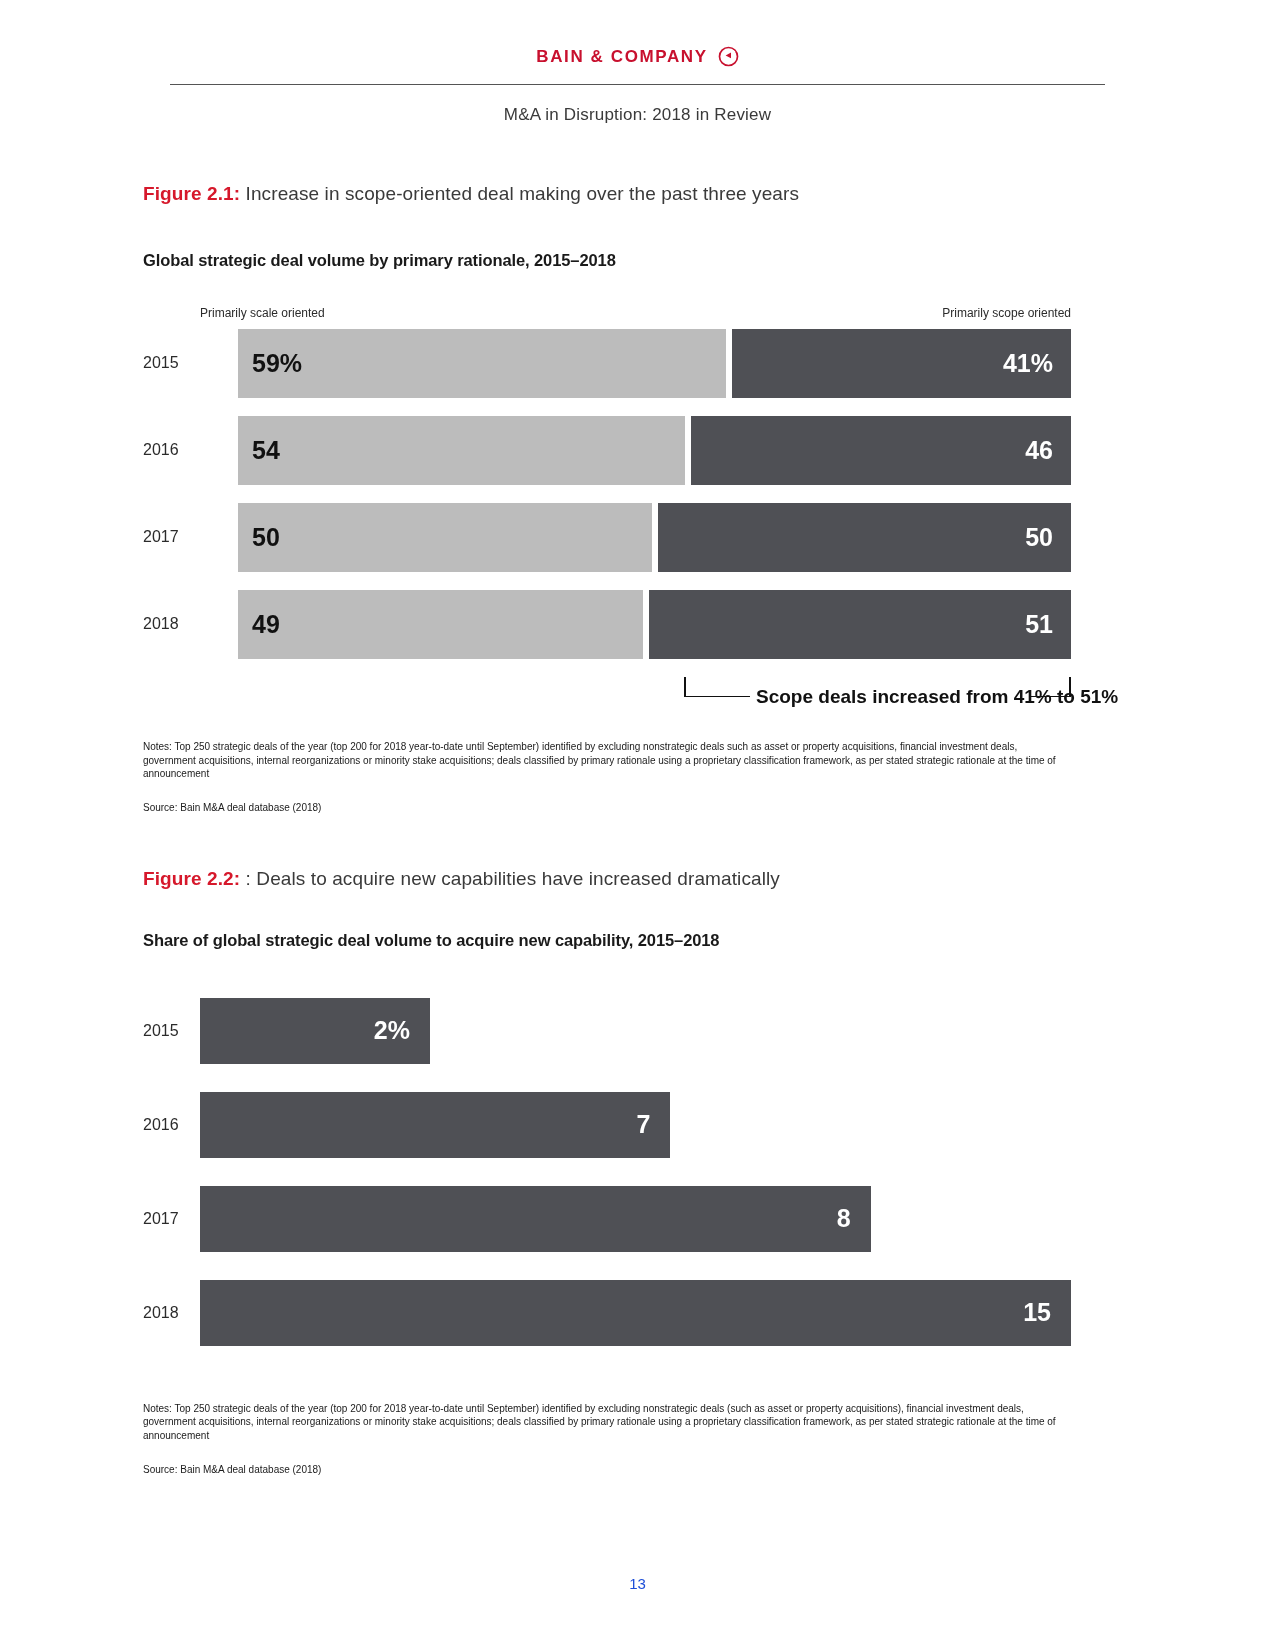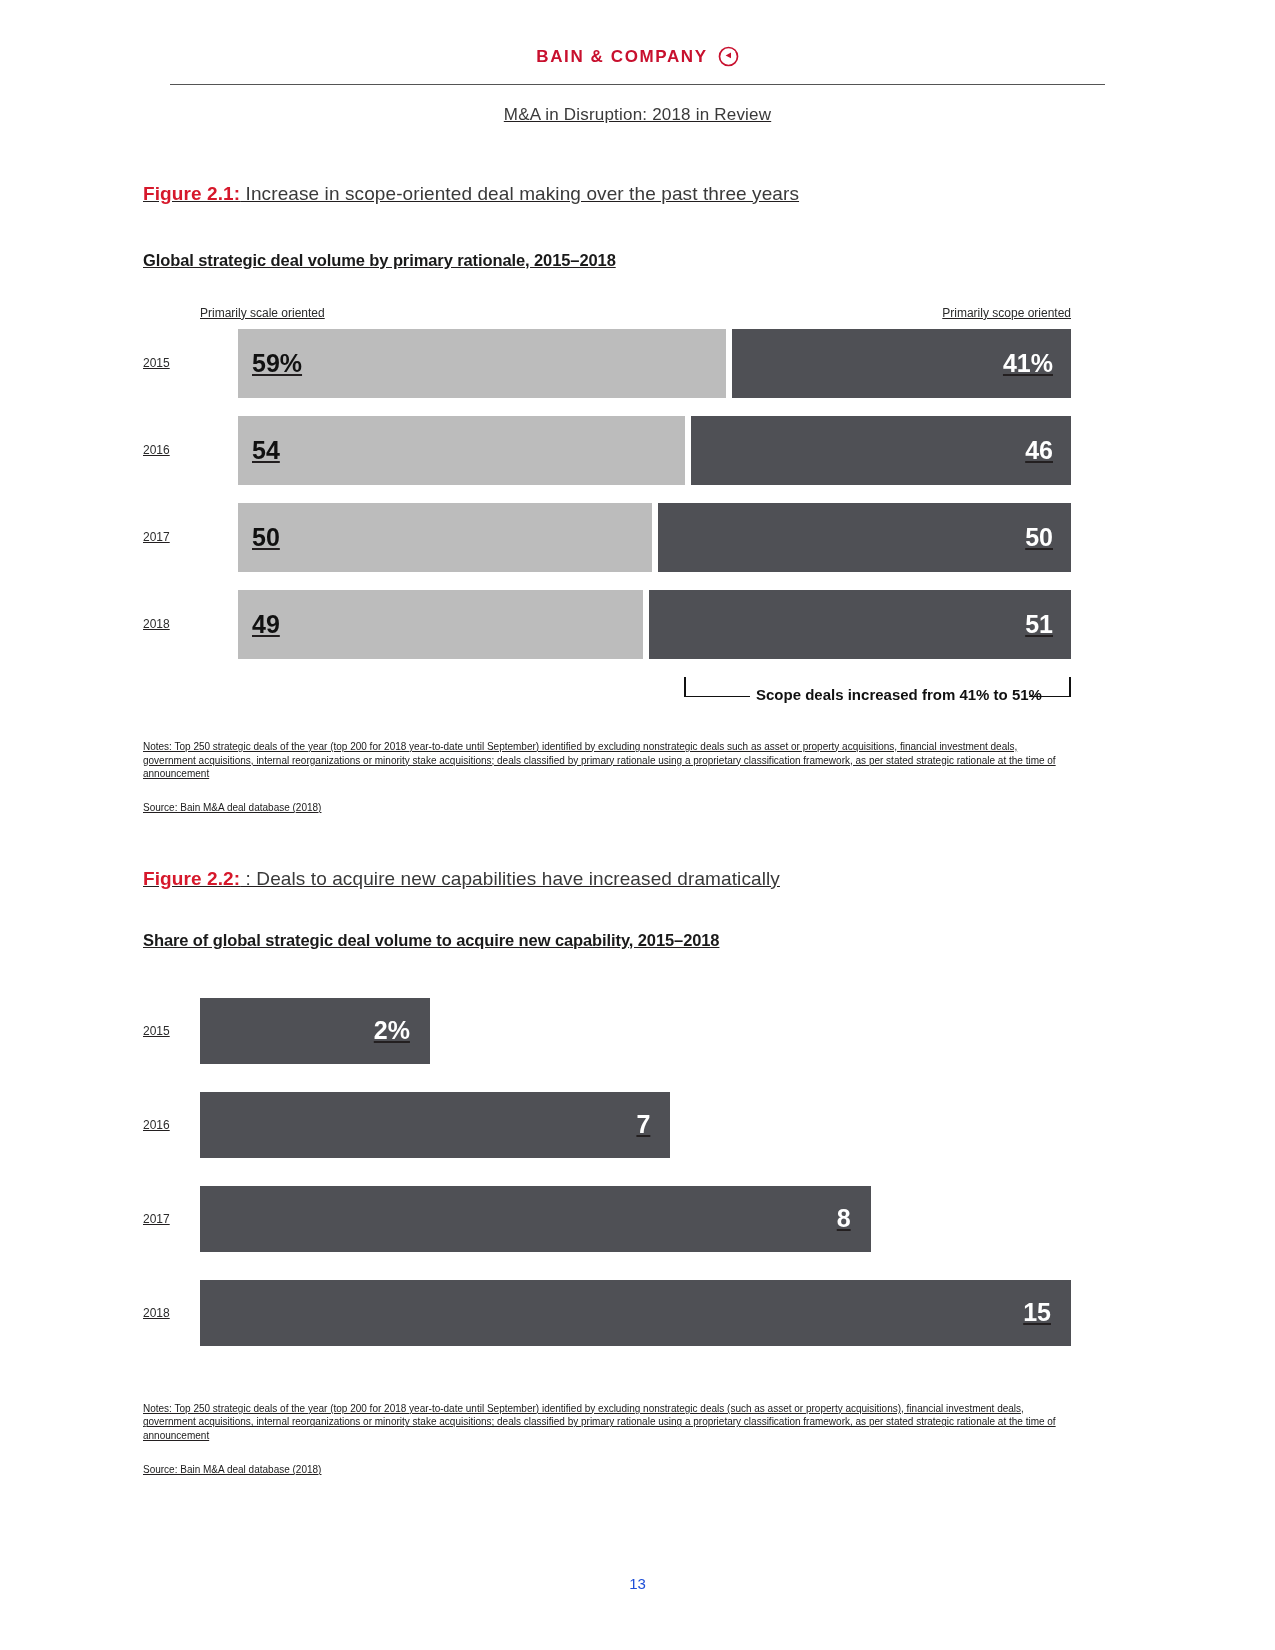--- a/index.html
+++ b/index.html
@@ -45,21 +45,20 @@
     font-size: 17px;
     color: #3a3a3a;
     letter-spacing: .2px;
     margin-top: 20px;
   }
 
   
   .page {
     width: 1275px;
     padding: 0 0 0 0;
-    text-decoration: underline;
   }
   .content {
     margin-left: 143px;
     width: 928px;
   }
 
   
   .fig-heading {
     font-size: 19px;
     color: #3a3a3a;
@@ -89,21 +88,21 @@
     padding-left: 57px;
     margin-bottom: 9px;
   }
   .row {
     display: flex;
     align-items: center;
     margin-bottom: 18px;
   }
   .row-label {
     width: 57px;
-    font-size: 12px;
+    font-size: 16px;
     color: #2b2b2b;
     text-align: left;
     padding-right: 10px;
   }
   .bars {
     flex: 1;
     display: flex;
     height: 69px;
     gap: 6px;
     margin-left: 38px;
@@ -151,21 +150,21 @@
   .bracket .tick-r { right: 0; }
   .bracket .line-l, .bracket .line-r {
     position: absolute;
     top: 19px;
     height: 1.6px;
     background: #111;
   }
   .bracket-label {
     position: absolute;
     top: 9px;
-    font-size: 15px;
+    font-size: 19px;
     font-weight: 700;
     color: #111;
     white-space: nowrap;
   }
 
   
   .notes {
     font-size: 10px;
     line-height: 1.38;
     color: #1a1a1a;

